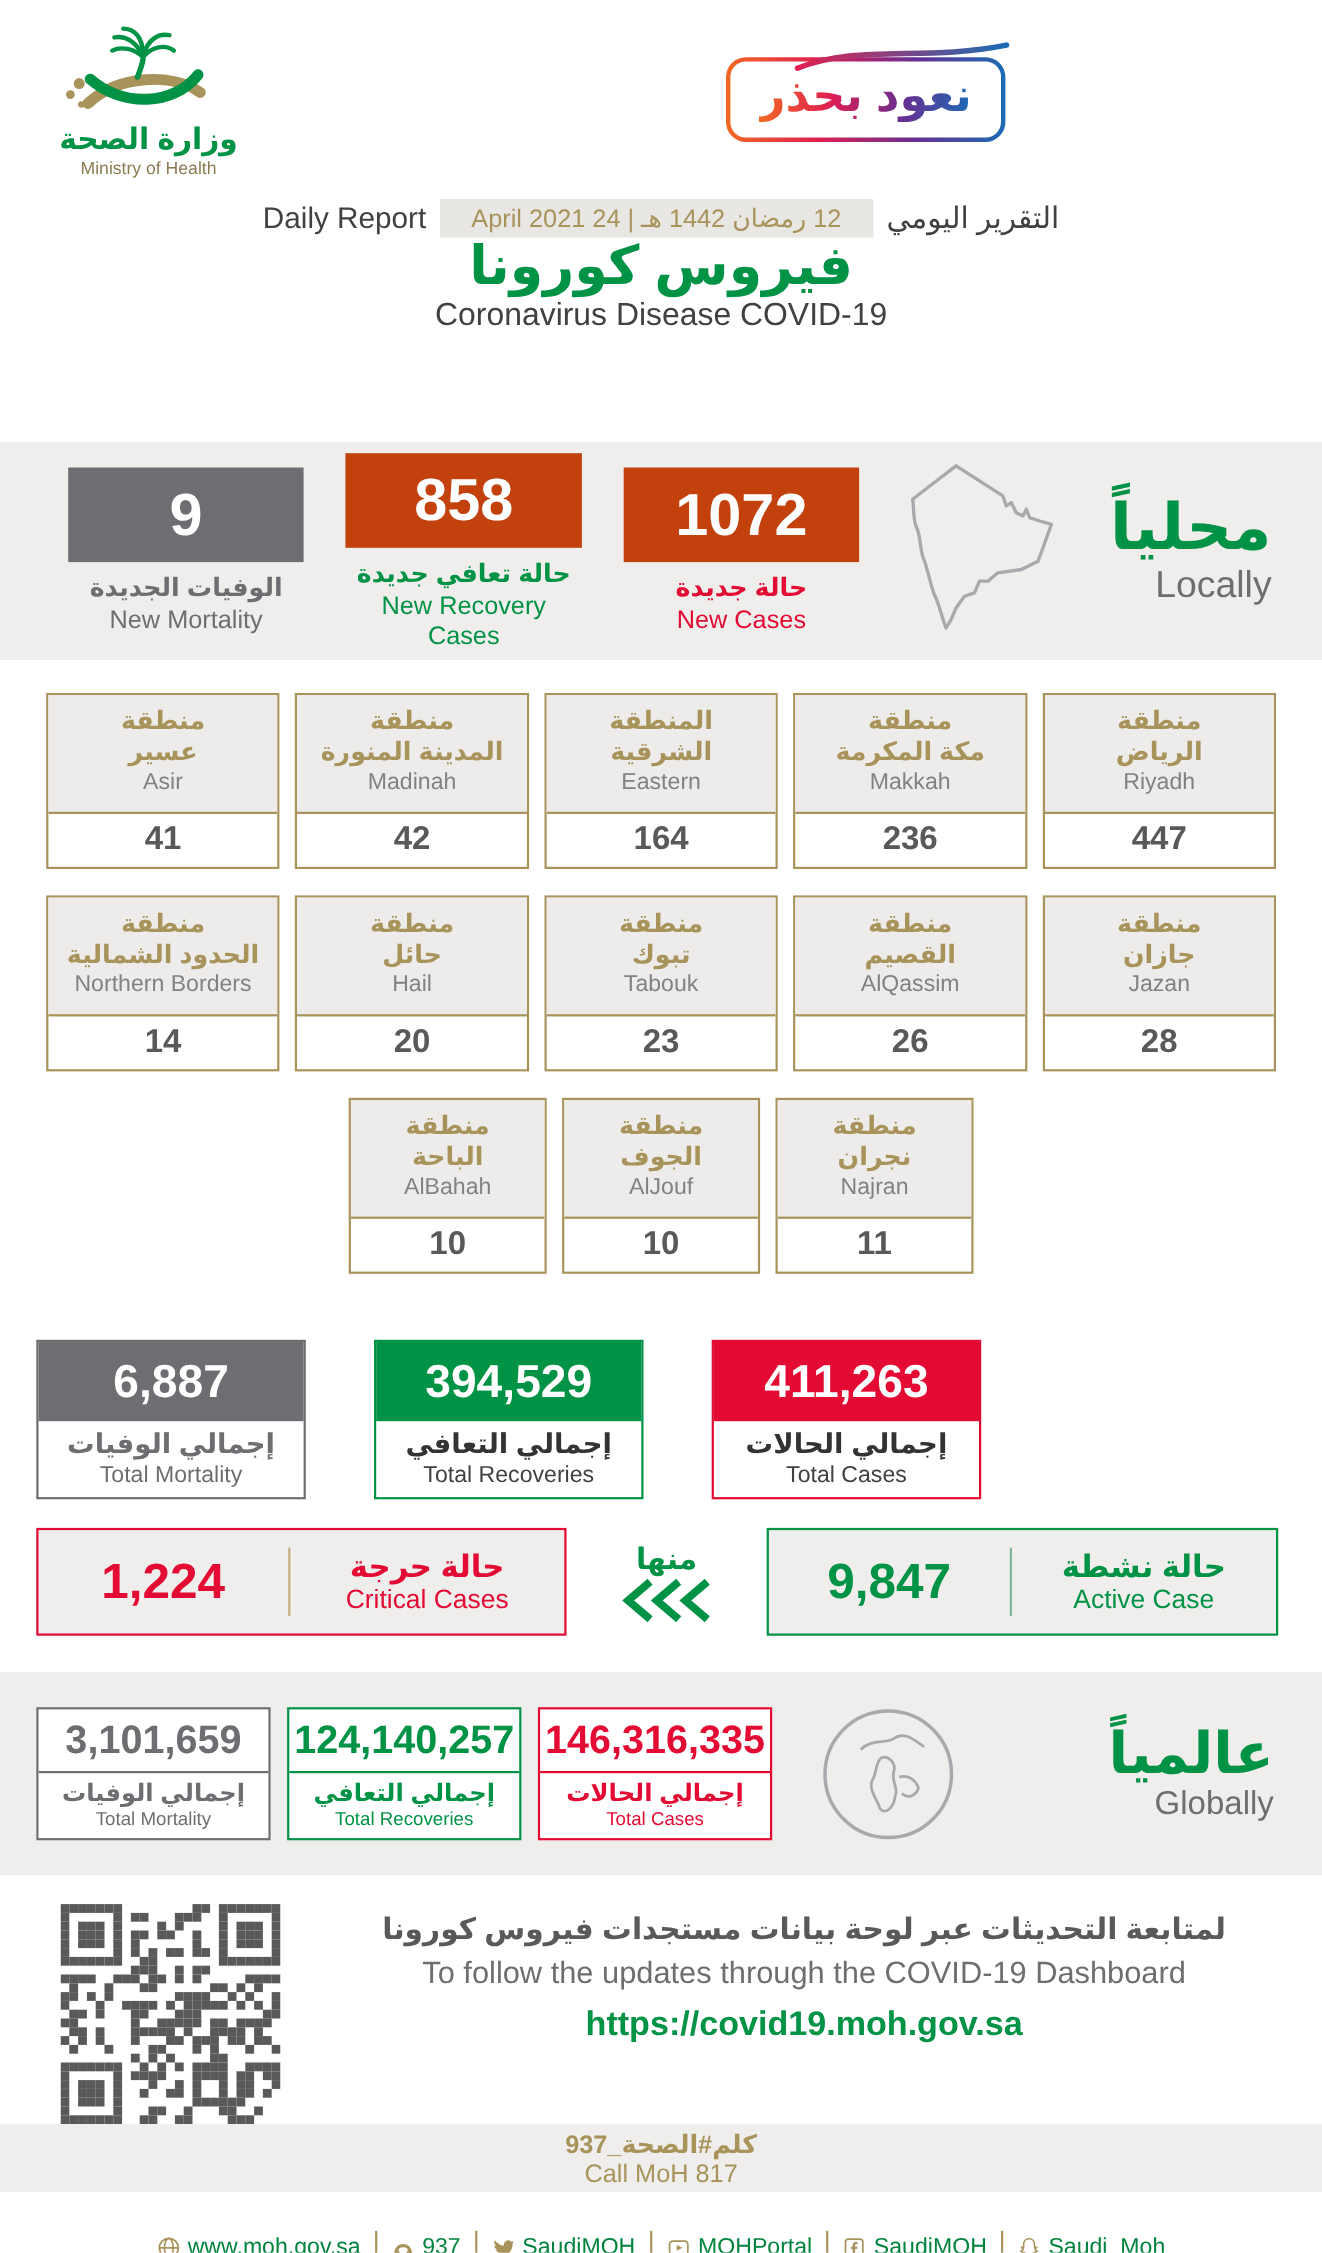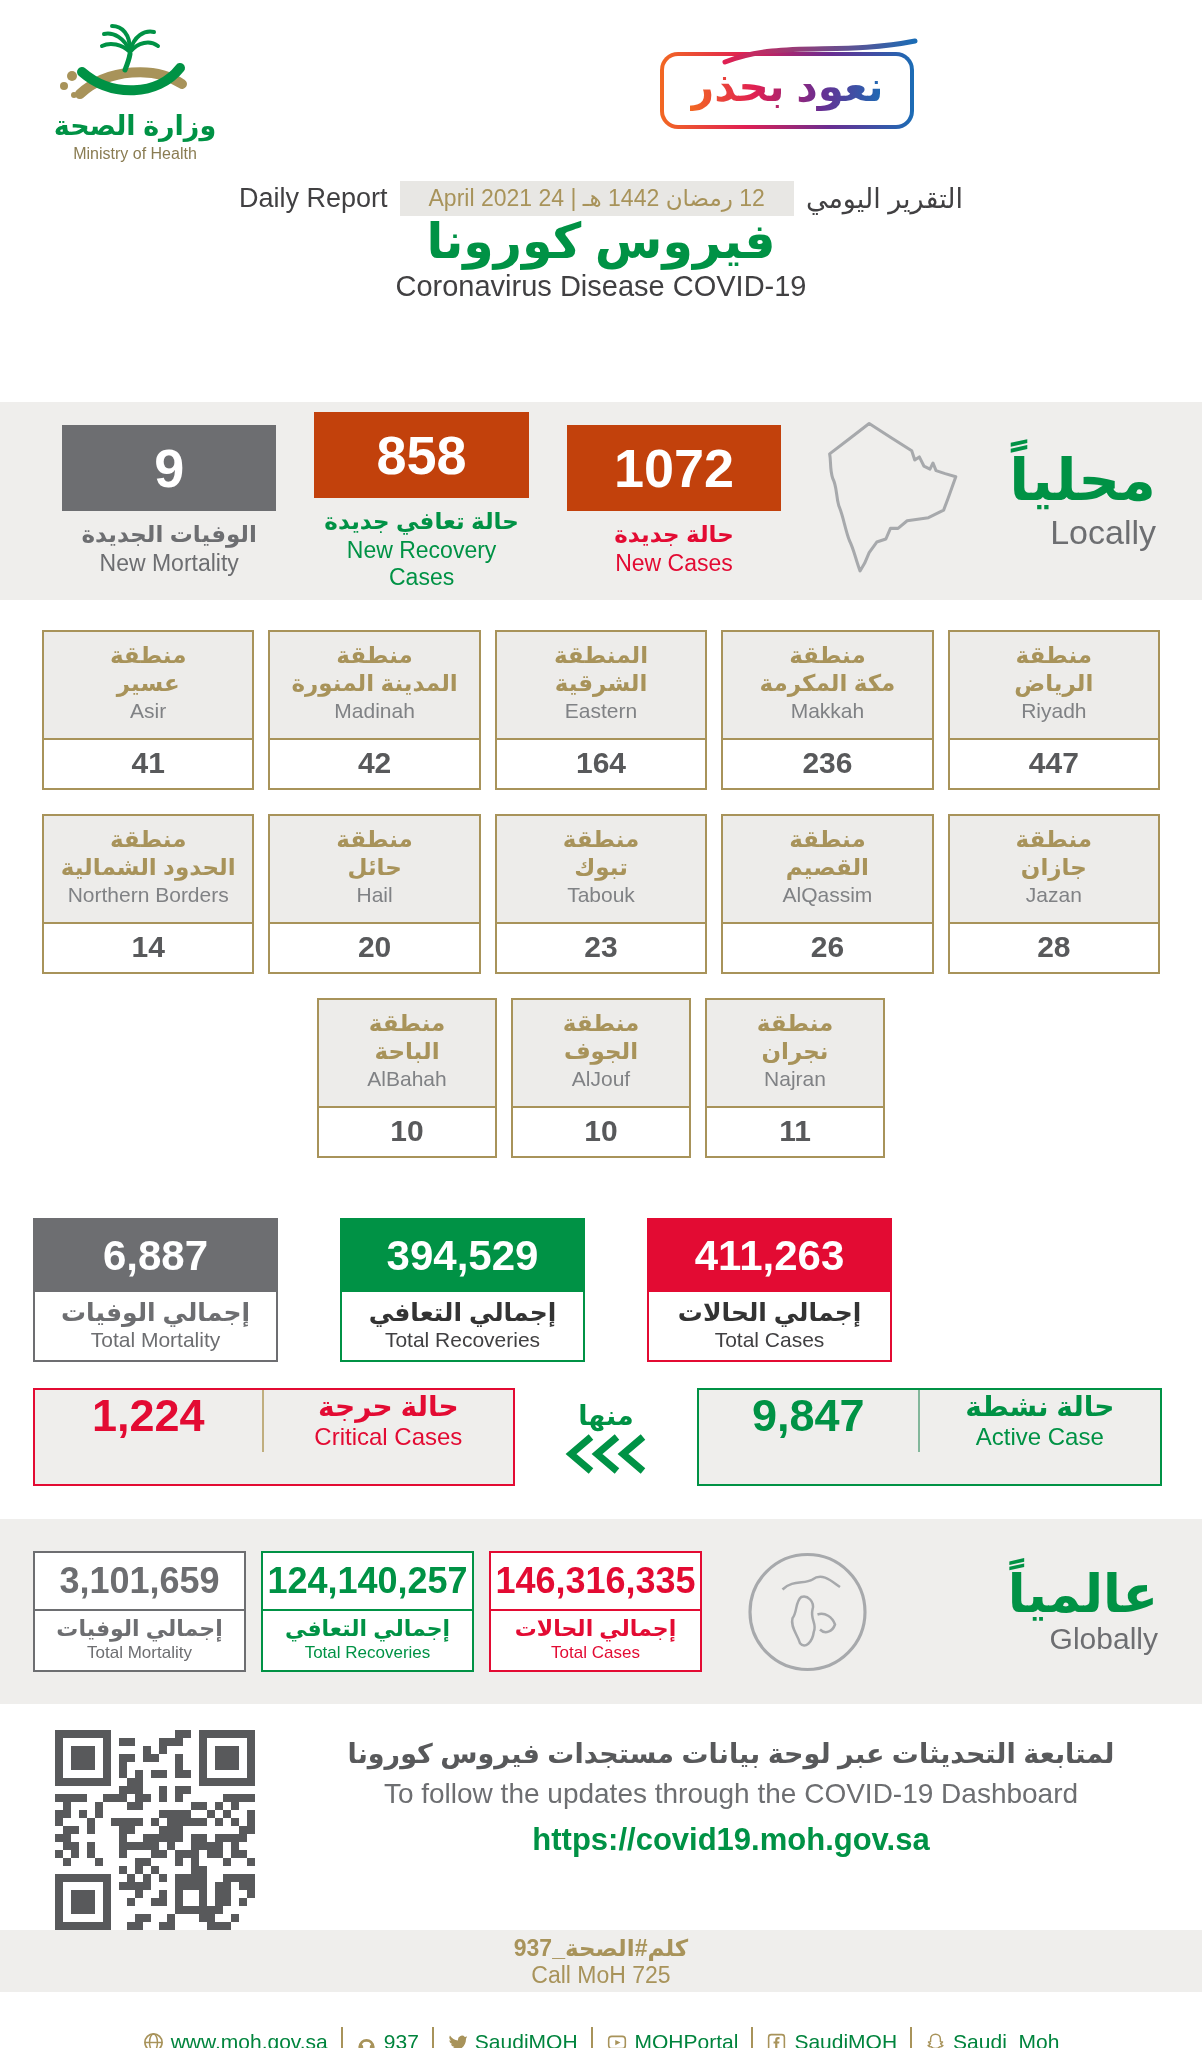--- a/index.html
+++ b/index.html
@@ -58,21 +58,21 @@
   .tnum{height:72px;display:flex;align-items:center;justify-content:center;color:#fff;font-size:42px;font-weight:bold}
   .tlabels{padding:6px 2px 8px}
   .tar{font-size:25px;font-weight:bold;direction:rtl}
   .ten{font-size:21px;font-weight:500;margin-top:1px}
   .t-gray{border-color:#6d6e71}.t-gray .tnum{background:#6d6e71}.t-gray .tar,.t-gray .ten{color:#6d6e71}
   .t-green{border-color:#009245}.t-green .tnum{background:#009245}.t-green .tar{color:#333}.t-green .ten{color:#414042}
   .t-red{border-color:#e30b33}.t-red .tnum{background:#e30b33}.t-red .tar{color:#333}.t-red .ten{color:#414042}
 
   
   .crow{display:flex;align-items:center;margin-top:26px;padding:0 40px 0 33px}
-  .ccard,.acard{height:98px;background:#efeeec;display:flex;align-items:flex-start}
+  .ccard,.acard{height:98px;background:#efeeec;display:flex;align-items:center}
   .ccard{width:482px;border:2px solid #e30b33}
   .acard{width:465px;border:2px solid #009245}
   .big-num{flex:1;text-align:center;font-size:45px;font-weight:bold}
   .ccard .big-num{color:#e30b33}.acard .big-num{color:#009245}
   .vdiv{width:2px;height:62px}
   .ccard .vdiv{background:#c0ae7e}.acard .vdiv{background:#83b79b}
   .side-labels{flex:1.1;text-align:center}
   .sl-ar{font-size:28px;font-weight:bold;direction:rtl}
   .sl-en{font-size:24px;font-weight:500;margin-top:0px}
   .ccard .sl-ar,.ccard .sl-en{color:#e30b33}
@@ -701,21 +701,21 @@
       </div>
     <div class="qr-text">
       <div class="qr-ar">لمتابعة التحديثات عبر لوحة بيانات مستجدات فيروس كورونا</div>
       <div class="qr-en">To follow the updates through the COVID-19 Dashboard</div>
       <a class="qr-url" href="#">https://covid19.moh.gov.sa</a>
     </div>
   </div>
 
   <div class="band band-call">
     <div class="call-ar">كلم#الصحة_937</div>
-    <div class="call-en">Call MoH 725</div>
+    <div class="call-en">Call MoH 817</div>
   </div>
 
   <div class="footer">
     <span class="f-item">
       <svg width="21" height="21" viewBox="0 0 20 20">
         <circle cx="10" cy="10" r="8.2" fill="none" stroke="#a8935a" stroke-width="1.6"></circle>
         <ellipse cx="10" cy="10" rx="3.8" ry="8.2" fill="none" stroke="#a8935a" stroke-width="1.4"></ellipse>
         <line x1="1.8" y1="10" x2="18.2" y2="10" stroke="#a8935a" stroke-width="1.4"></line>
       </svg>
       <span class="f-label">www.moh.gov.sa</span>

